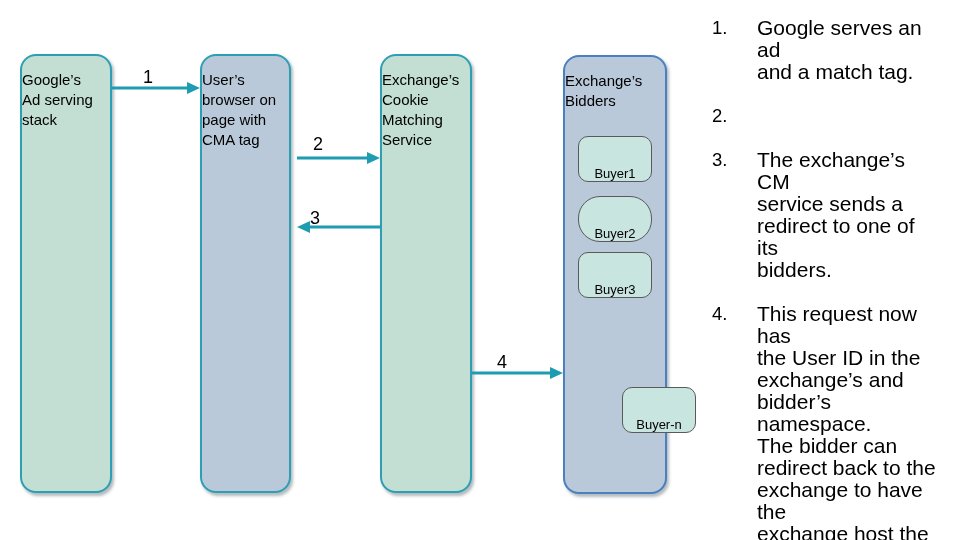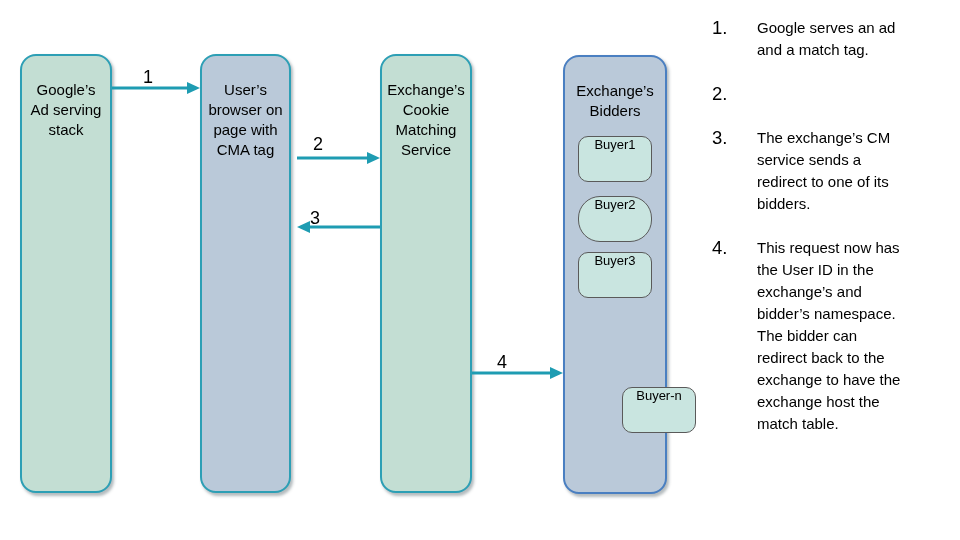--- a/index.html
+++ b/index.html
@@ -22,38 +22,38 @@
     border: 2px solid #2d9fb5;
     border-radius: 16px;
     box-shadow: 2px 2.5px 3px rgba(40, 60, 70, 0.35);
   }
   .lane-1 { left: 20px;  width: 92px;  background: #c3ded3; }
   .lane-2 { left: 200px; width: 91px;  background: #bac9d9; }
   .lane-3 { left: 380px; width: 92px;  background: #c3ded3; }
   .lane-4 { left: 563px; width: 104px; background: #bac9d9; border-color: #4a7fc1; top: 55px; }
 
   .lane-label {
-    margin-top: 24px;
-    text-align: center;
+    margin-top: 14px;
+    text-align: left;
     font-size: 15px;
     line-height: 20px;
     white-space: pre-line;
   }
 
   
   .buyer {
     position: absolute;
     left: 13px;
     width: 74px;
     height: 46px;
     background: #c9e5e0;
     border: 1.5px solid #5a5a5a;
     border-radius: 10px;
     display: flex;
-    align-items: flex-start;
+    align-items: flex-end;
     justify-content: center;
     font-size: 13px;
   }
   .buyer-1 { top: 79px; }
   .buyer-2 { top: 139px; border-radius: 22px; }
   .buyer-3 { top: 195px; }
   .buyer-n { top: 330px; margin-left: 44px; }
 
   
   .arrow { position: absolute; overflow: visible; }
@@ -82,21 +82,21 @@
     width: 226px;
   }
   .step { display: flex; margin-bottom: 22px; }
   .step-num {
     width: 45px;
     flex-shrink: 0;
     font-size: 18.5px;
     line-height: 22px;
   }
   .step-text {
-    font-size: 15px;
+    font-size: 21px;
     line-height: 22px;
     white-space: pre-line;
   }
 </style>
 </head>
 <body>
 
 <div class="canvas">
 
   <div class="lane lane-1">

